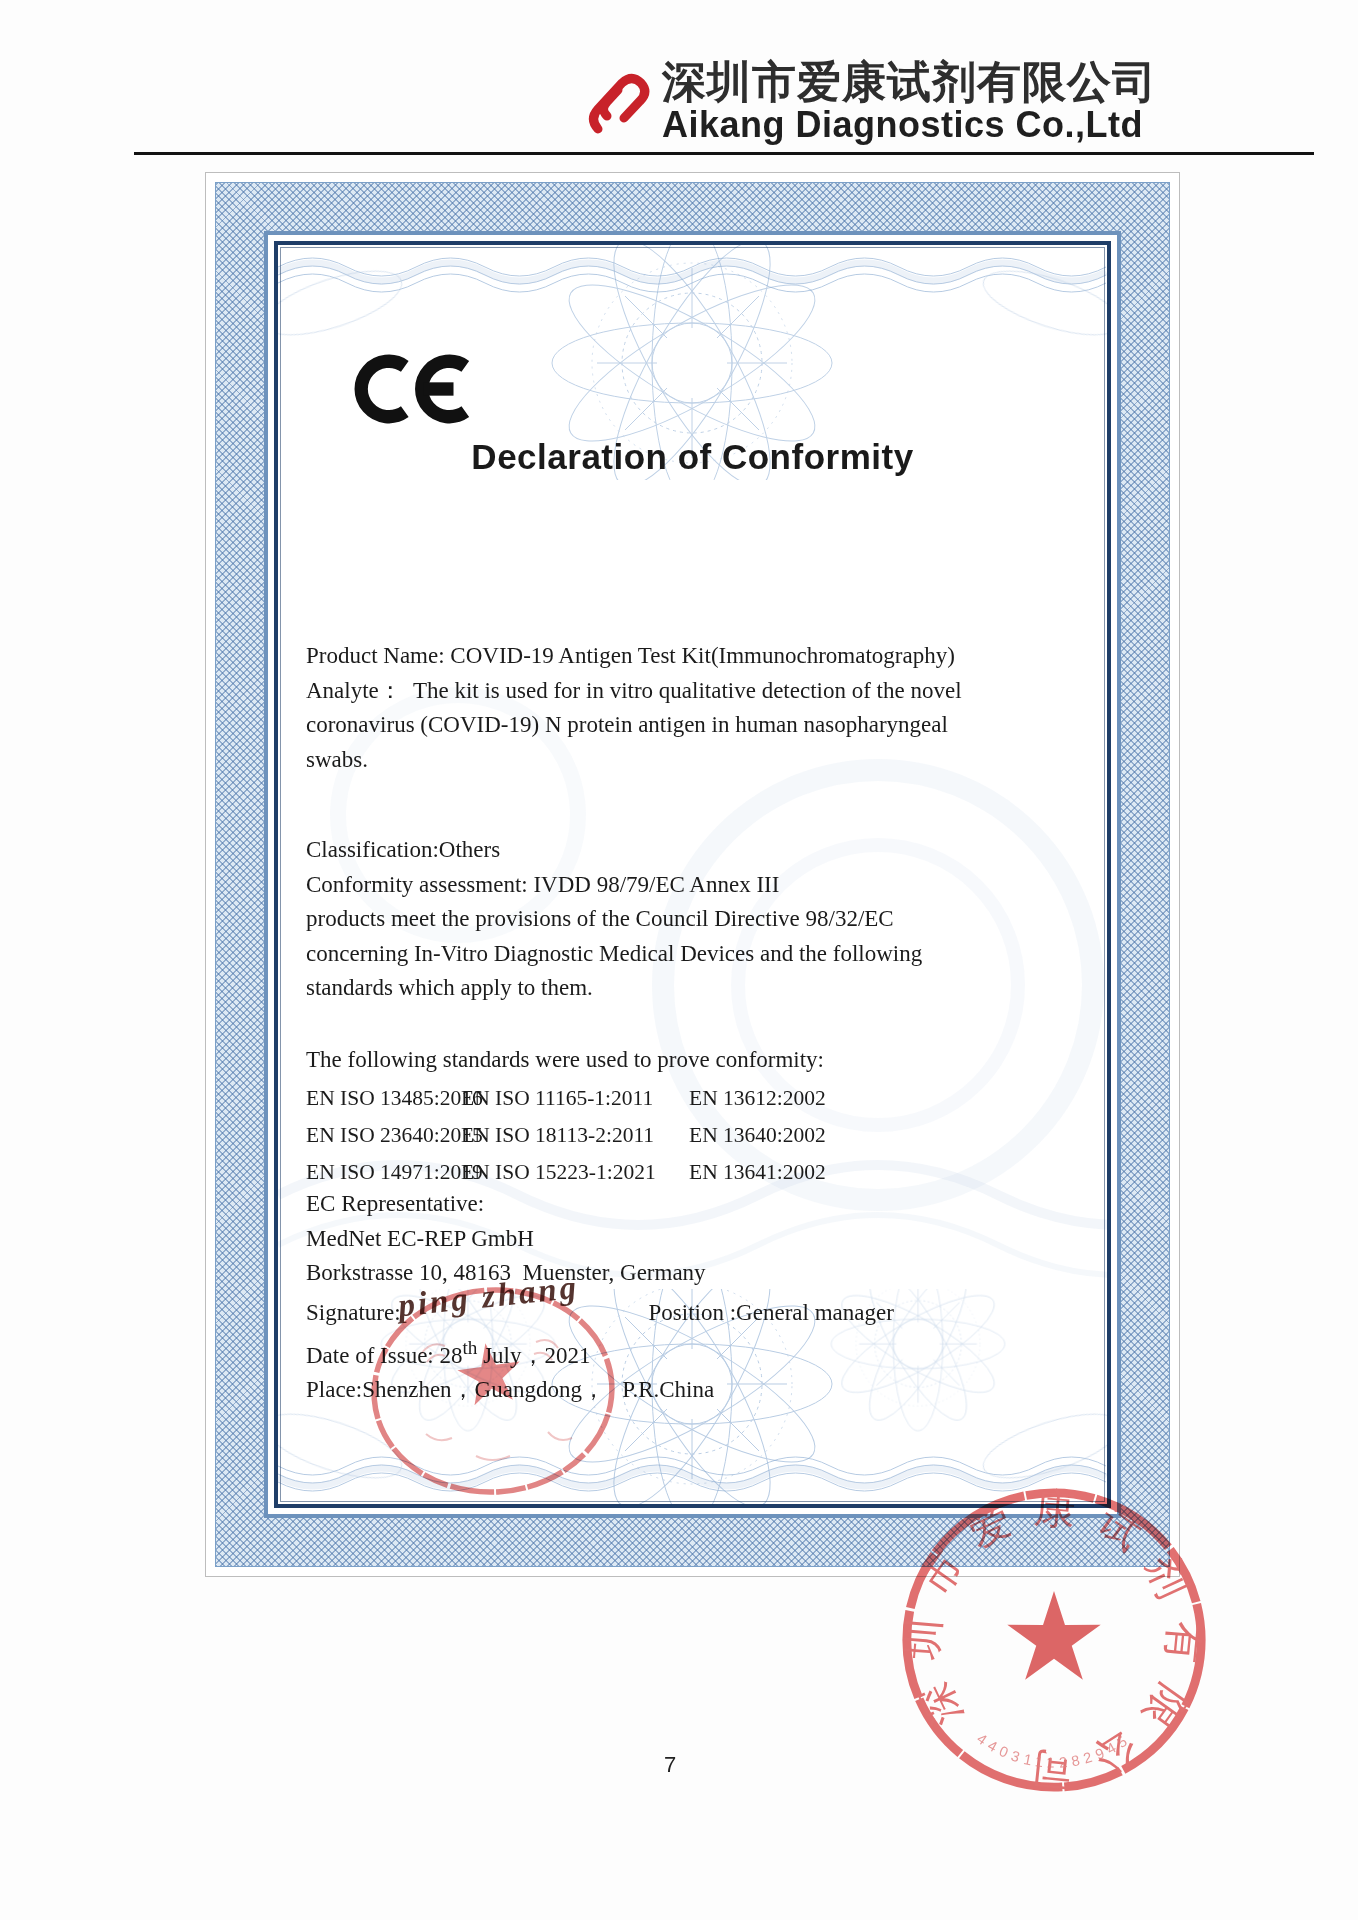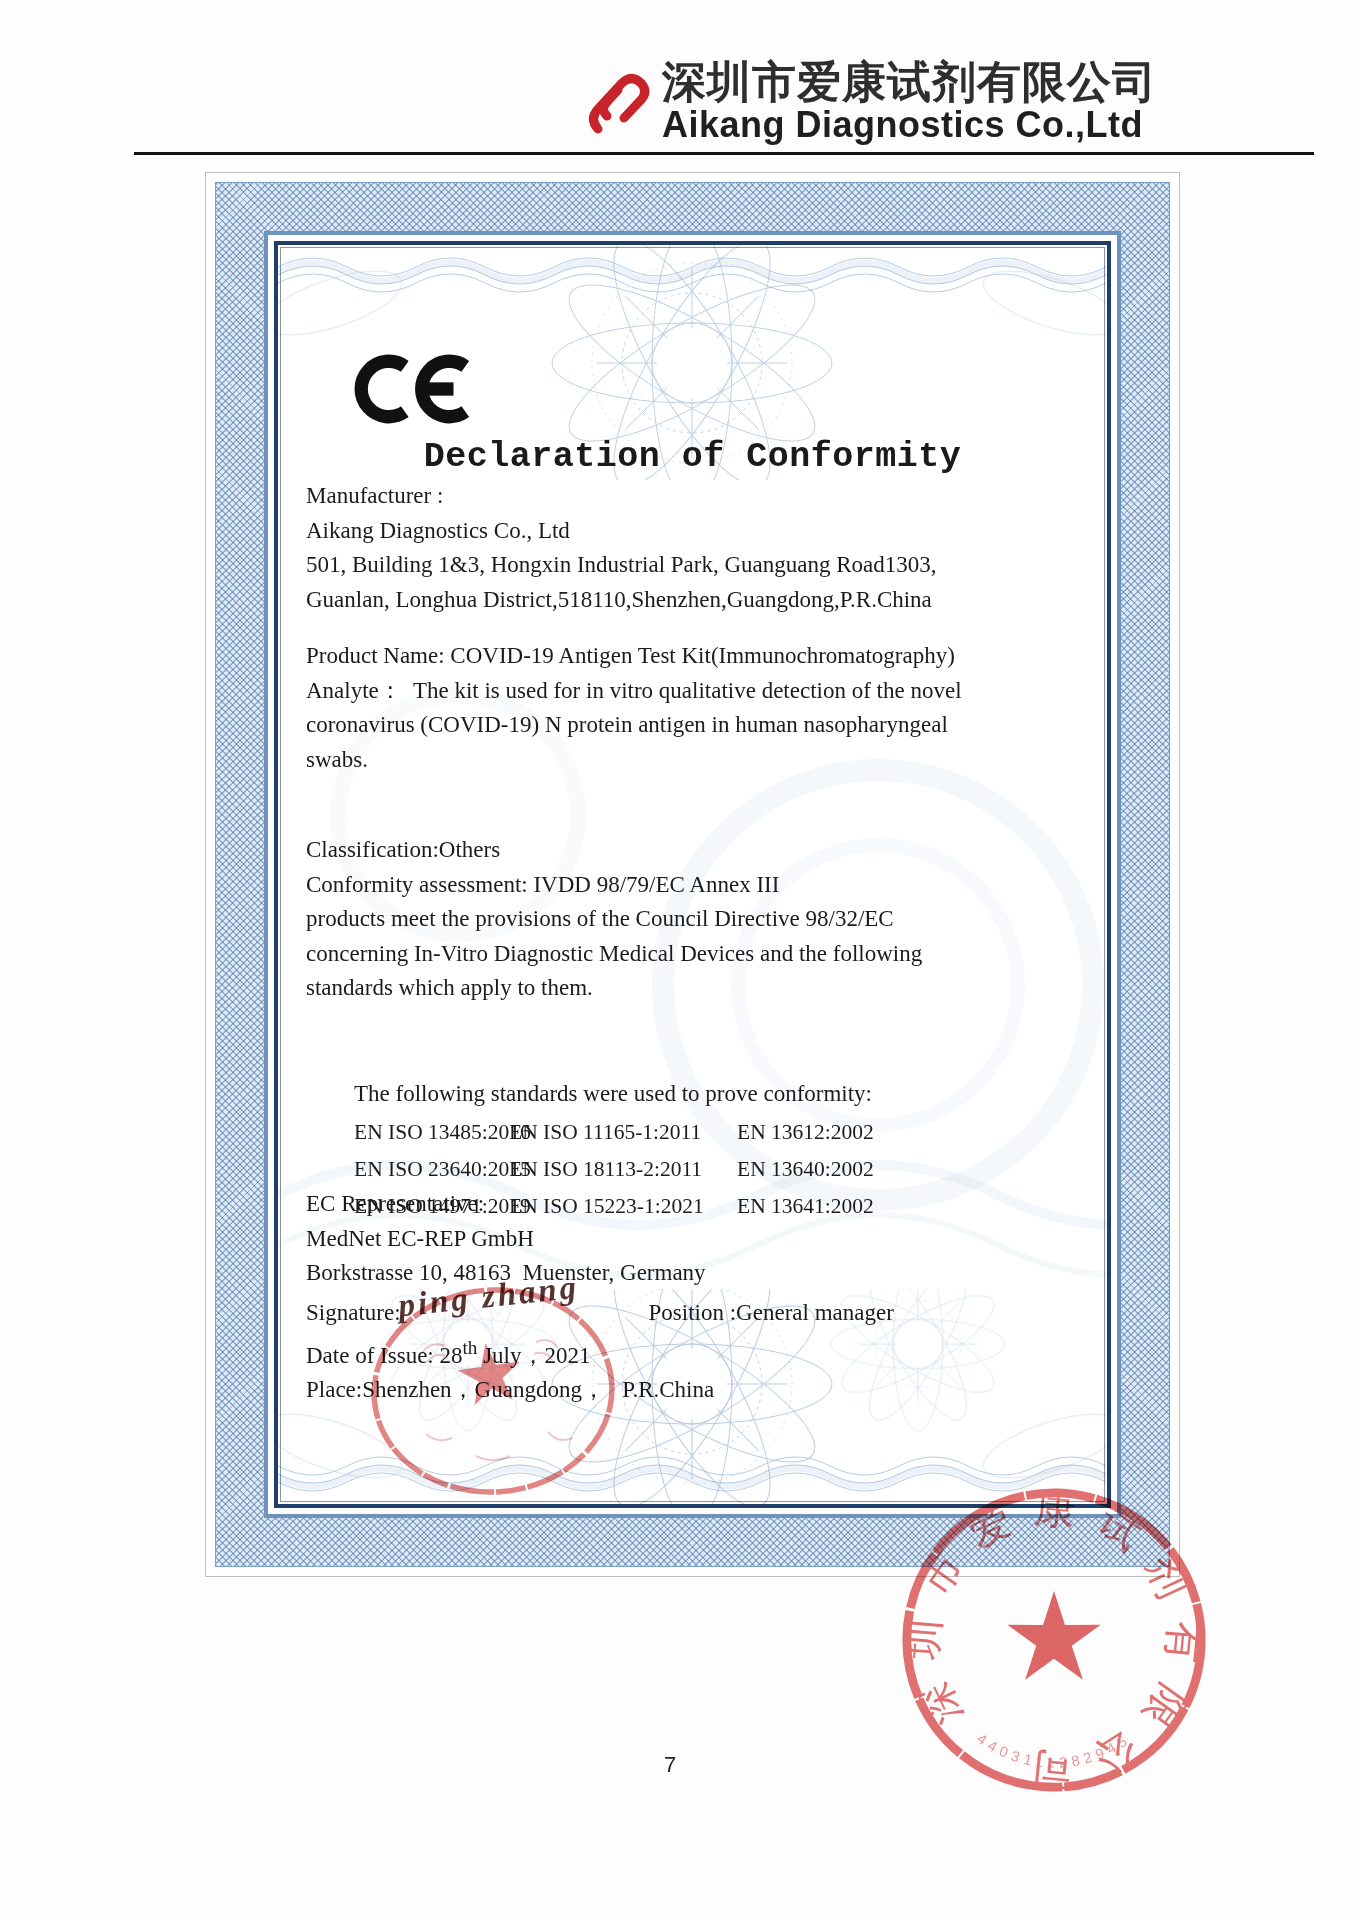--- a/index.html
+++ b/index.html
@@ -26,29 +26,29 @@
   .hatch-inner{position:absolute;inset:48px;background:#ffffff;border:4px solid #6d92bc;}
   .content{position:absolute;inset:68px;border:4px solid #1f3e68;background:#ffffff;}
   .content::after{content:"";position:absolute;inset:2px;border:1px solid rgba(31,62,104,.55);pointer-events:none;}
 
   .garland-top{position:absolute;left:0;top:0;width:100%;height:235px;}
   .garland-bottom{position:absolute;left:0;bottom:0;width:100%;height:215px;transform:scaleY(-1);}
   .watermark{position:absolute;left:0;top:310px;width:100%;height:780px;}
 
   .ce-mark{position:absolute;left:75px;top:104px;width:120px;height:80px;}
   .cert-title{position:absolute;left:0;right:0;top:192px;text-align:center;
-              font-family:Liberation Mono, monospace;font-weight:700;font-size:35px;
+              font-family:Liberation Sans, sans-serif;font-weight:700;font-size:35px;
               color:#1a1a1a;letter-spacing:.5px;}
 
   .block{position:absolute;left:28px;width:760px;font-size:23px;line-height:34.5px;}
   .line{white-space:pre;}
   #b-manufacturer{top:234px;}
   #b-product{top:394px;}
   #b-declaration{top:588px;}
-  #b-standards{top:832px;margin-left:48px;}
+  #b-standards{top:798px;}
   #b-ecrep{top:942px;}
   #b-signoff{top:1051px;}
 
   .std-rows{margin-top:2px;font-size:21.5px;}
   .std-row{display:flex;line-height:37px;}
   .std-c1{width:155px;white-space:nowrap;}
   .std-c2{width:228px;white-space:nowrap;}
   .std-c3{white-space:nowrap;}
 
   .sig-row{display:flex;align-items:center;}
@@ -150,26 +150,20 @@
     <svg class="ce-mark" viewBox="0 0 115 78">
       <g stroke="#111" stroke-width="13" fill="none">
         <path d="M49.5 16.9 A27 27 0 1 0 49.5 61.1"></path>
         <path d="M108.5 16.9 A27 27 0 1 0 108.5 61.1"></path>
         <line x1="68" y1="39" x2="97" y2="39"></line>
       </g>
     </svg>
 
     <div class="cert-title">Declaration of Conformity</div>
 
-    <div class="block" id="b-manufacturer">
-      <div class="line">Manufacturer :</div>
-      <div class="line">Aikang Diagnostics Co., Ltd</div>
-      <div class="line">501, Building 1&amp;3, Hongxin Industrial Park, Guanguang Road1303,</div>
-      <div class="line">Guanlan, Longhua District,518110,Shenzhen,Guangdong,P.R.China</div>
-    </div>
 
     <div class="block" id="b-product">
       <div class="line">Product Name: COVID-19 Antigen Test Kit(Immunochromatography)</div>
       <div class="line">Analyte：  The kit is used for in vitro qualitative detection of the novel</div>
       <div class="line">coronavirus (COVID-19) N protein antigen in human nasopharyngeal</div>
       <div class="line">swabs.</div>
     </div>
 
     <div class="block" id="b-declaration">
       <div class="line">Classification:Others</div>

